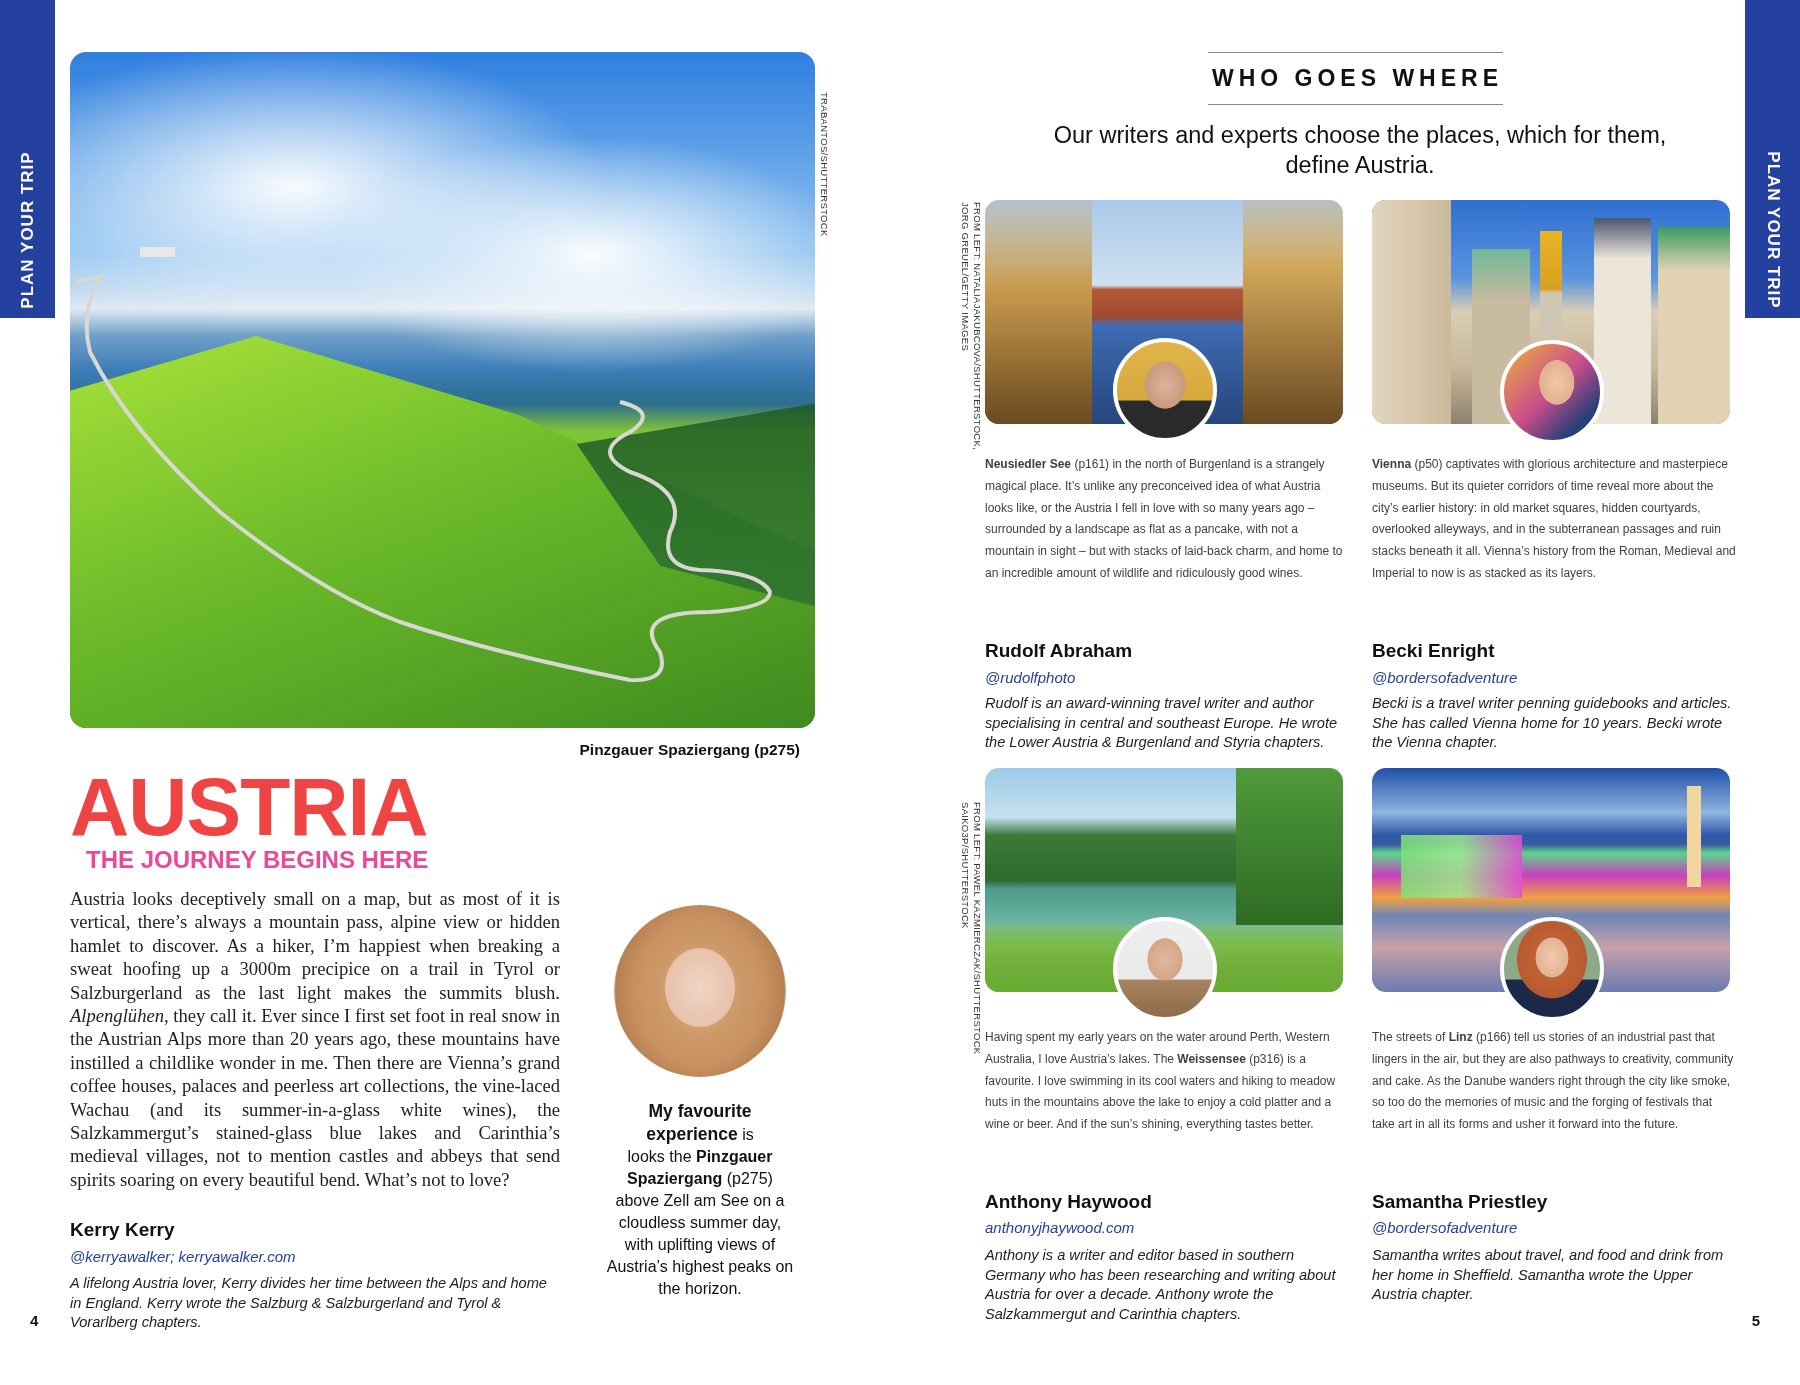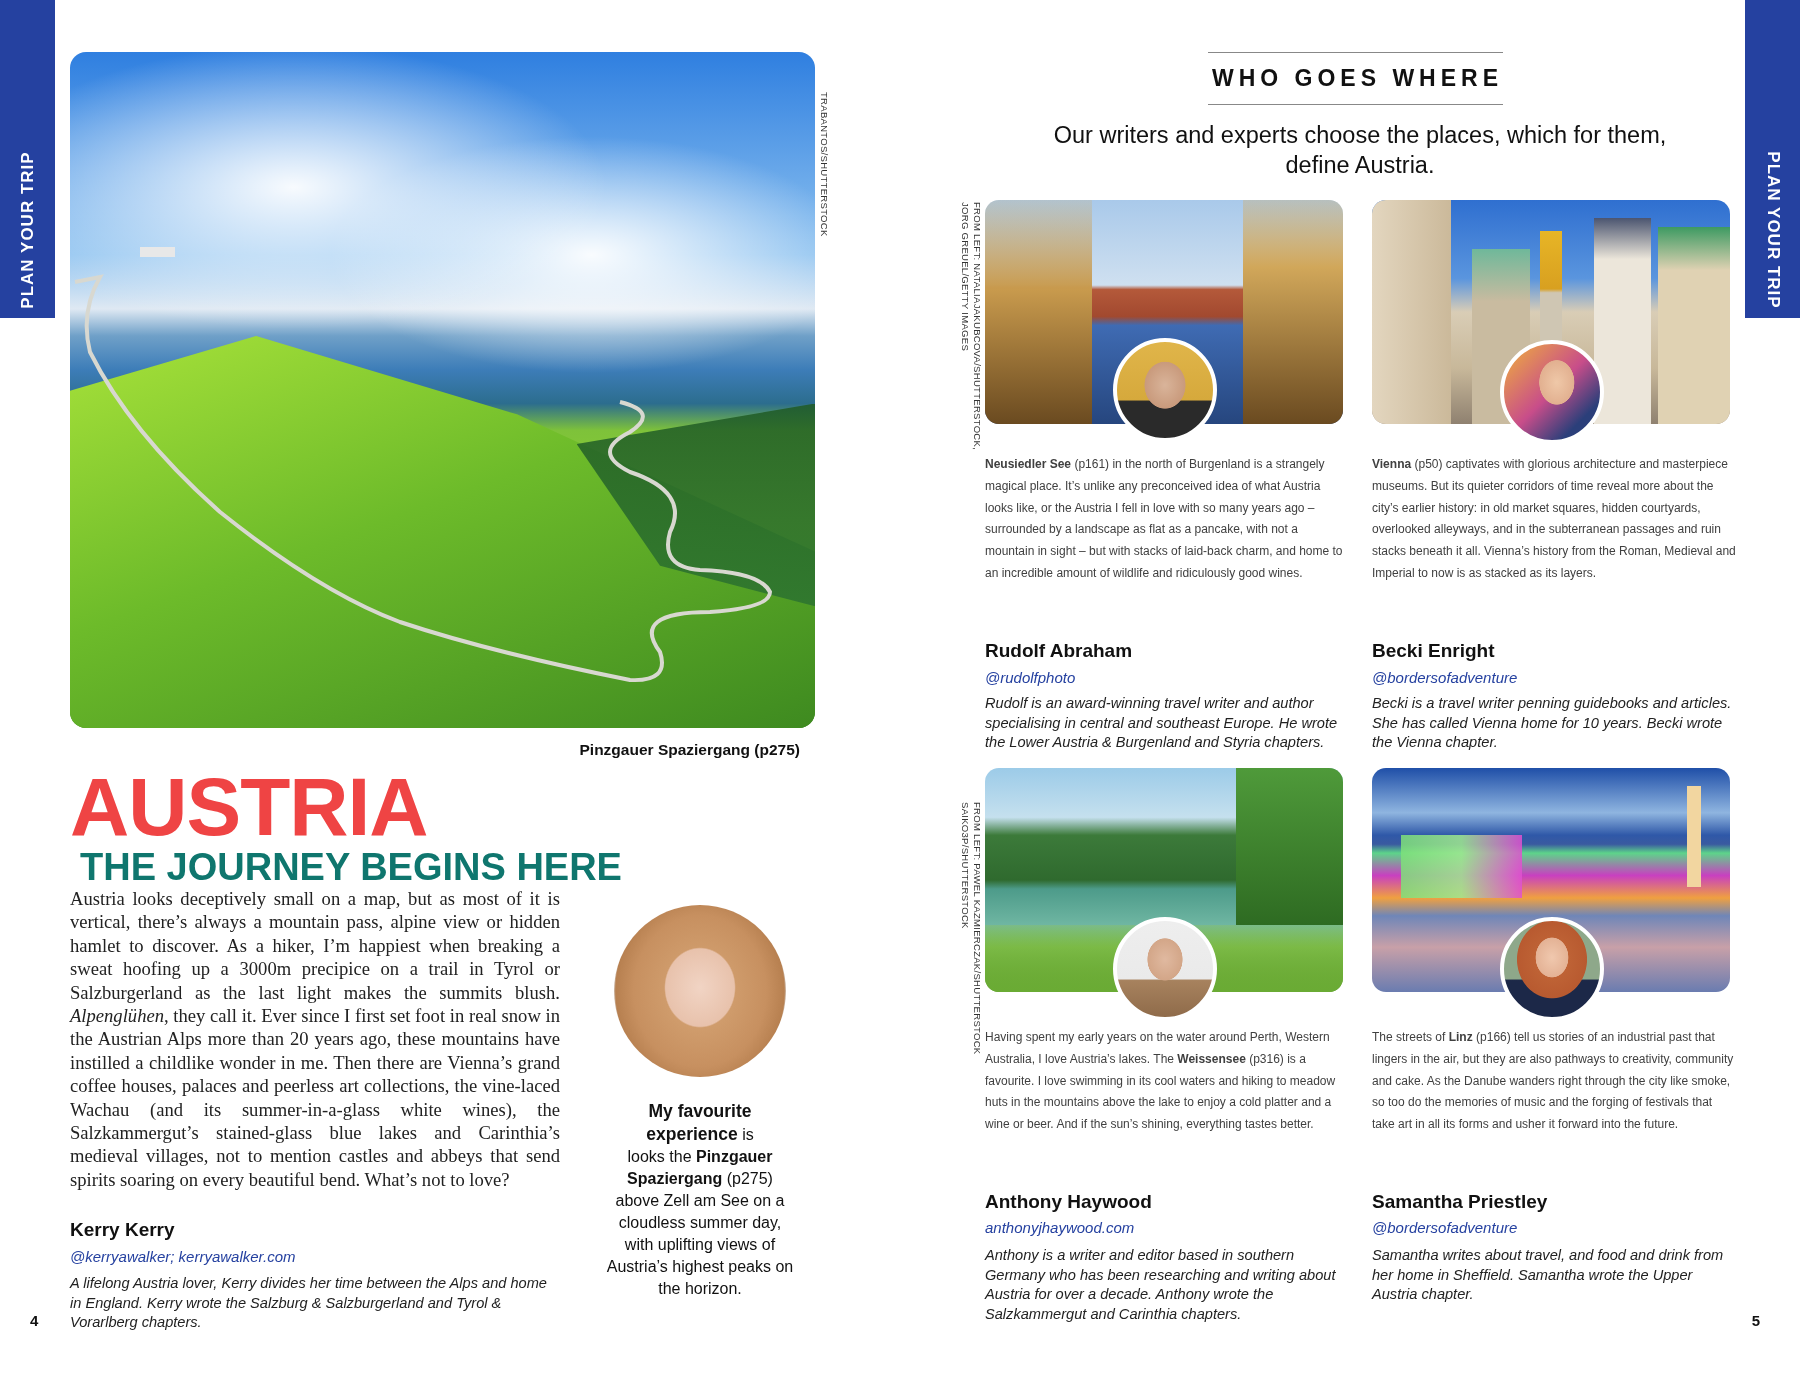--- a/index.html
+++ b/index.html
@@ -34,21 +34,21 @@
     background: linear-gradient(160deg, #a8e23a 0%, #6dbb2a 45%, #3e8a20 100%);
     clip-path: polygon(0 14%, 25% 0%, 60% 20%, 100% 55%, 100% 100%, 0 100%); }
   #main-photo .forest { position: absolute; right: 0; bottom: 18%; width: 32%; height: 30%;
     background: linear-gradient(180deg, #1f5a25, #2c7330);
     clip-path: polygon(0 20%, 100% 0, 100% 100%, 35% 80%); opacity: 0.85; }
   #main-photo .road { position: absolute; left: 0; top: 0; width: 100%; height: 100%; }
 
   .main-caption { position: absolute; right: 1000px; top: 741px; font-weight: 700; font-size: 15.5px; color: #111; }
 
   .big-title { position: absolute; left: 70px; top: 766px; font-size: 82px; font-weight: 700; color: #ef4444; letter-spacing: -1px; line-height: 1; }
-  .sub-title { position: absolute; left: 80px; top: 848px; font-size: 38px; font-weight: 700; color: #0f766e; line-height: 1; }
+  .sub-title { position: absolute; left: 86px; top: 848px; font-size: 24px; font-weight: 700; color: #ec4899; line-height: 1; }
   .intro-body { position: absolute; left: 70px; top: 887px; width: 490px;
     font-family: "Liberation Serif", "DejaVu Serif", serif; font-size: 18.6px; line-height: 23.4px; color: #222;
     text-align: justify; hyphens: auto; }
   .intro-body em { font-style: italic; }
 
   .author-name { font-weight: 700; font-size: 19px; color: #111; }
   .author-handle { font-style: italic; font-size: 15px; color: #2541a0; }
   .author-bio { font-style: italic; font-size: 14.6px; line-height: 19.5px; color: #222; }
 
   #kerry-name { position: absolute; left: 70px; top: 1219px; }

